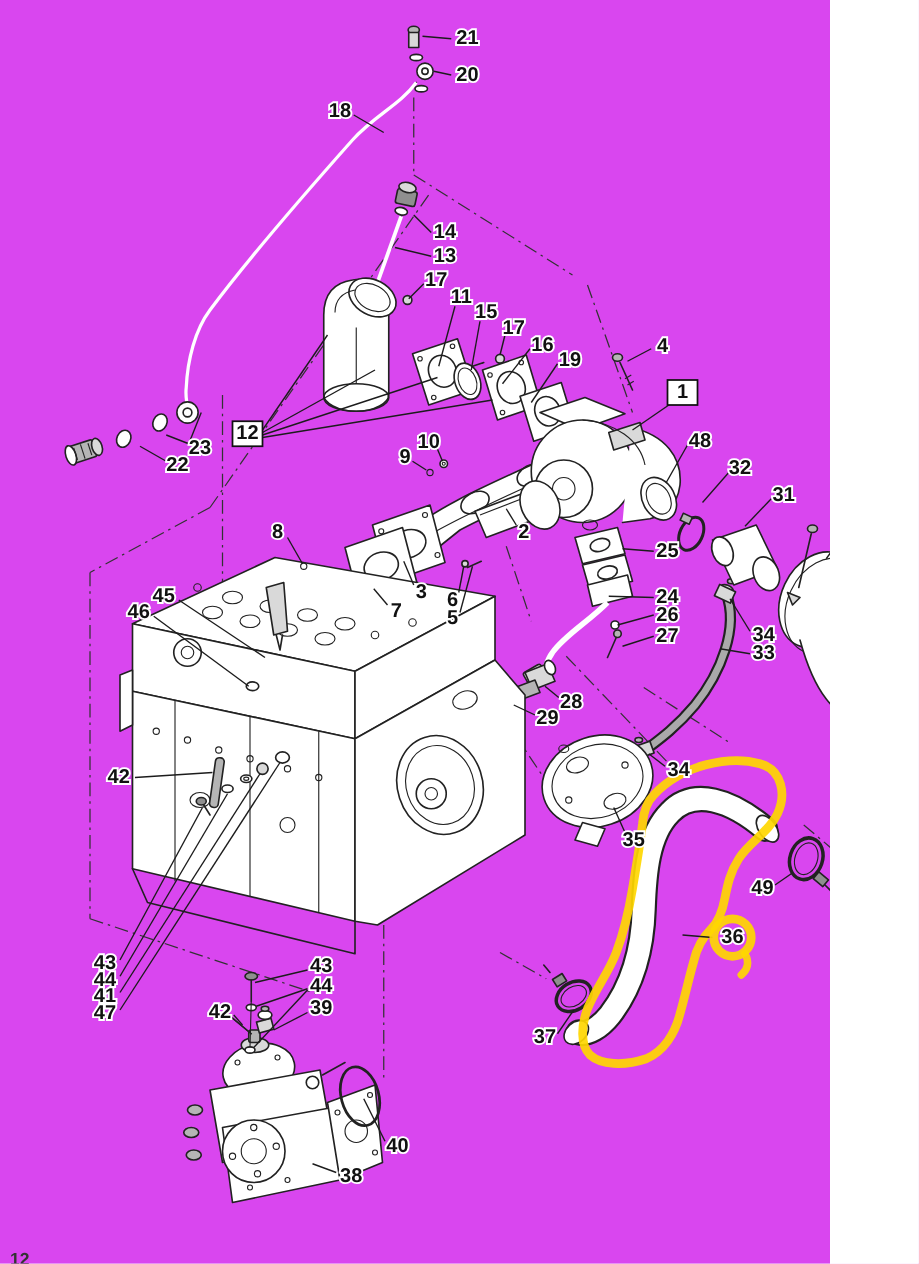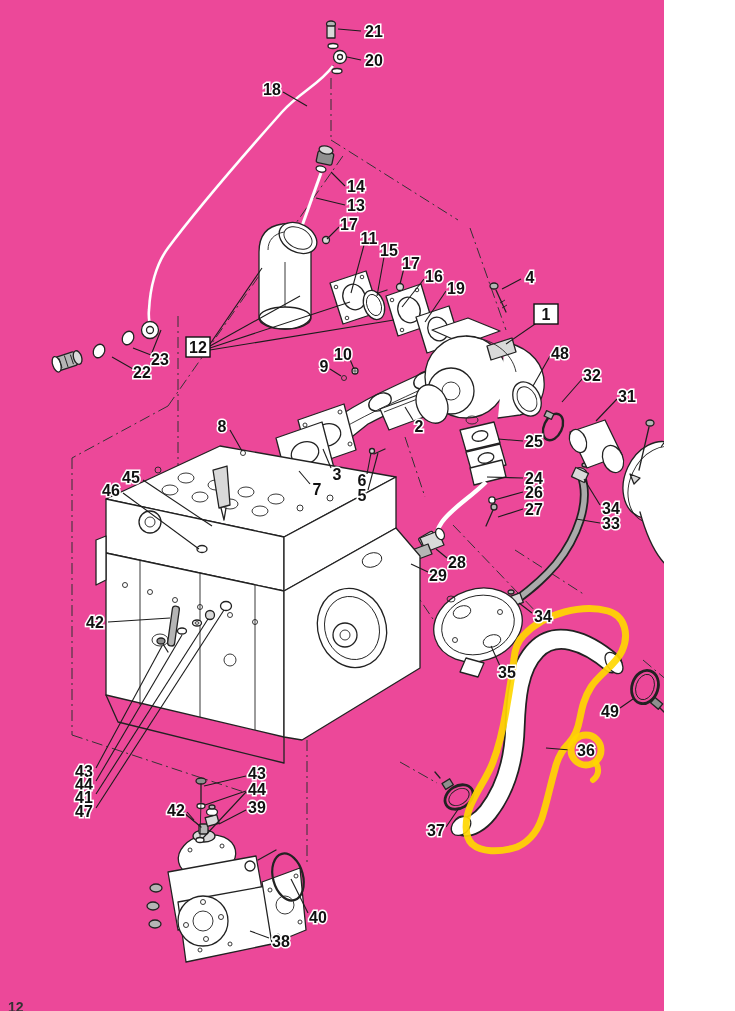--- a/index.html
+++ b/index.html
@@ -1,16 +1,16 @@
 <!DOCTYPE html>
 <html><head>
 <meta charset="utf-8">
 <style>
   html,body{margin:0;padding:0;background:#fff;}
-  .canvas{position:relative;width:664px;height:1011px;background:#ec4899;overflow:hidden;
+  .canvas{position:relative;width:664px;height:1011px;background:#d946ef;overflow:hidden;
           font-family:"Liberation Sans",sans-serif;}
   svg{position:absolute;left:0;top:0;}
   svg *{vector-effect:none;}
   .ln{stroke:#222;fill:none;stroke-width:1.3;stroke-linecap:round;stroke-linejoin:round;}
   .thin{stroke:#222;fill:none;stroke-width:0.9;}
   .fW{fill:#fff;}
   .fG{fill:#d9d9d9;}
   .fg2{fill:#b5b5b5;}
   .fg3{fill:#8f8f8f;}
   .phantom{stroke:#333;stroke-width:1;fill:none;stroke-dasharray:11 4 2 4;}

